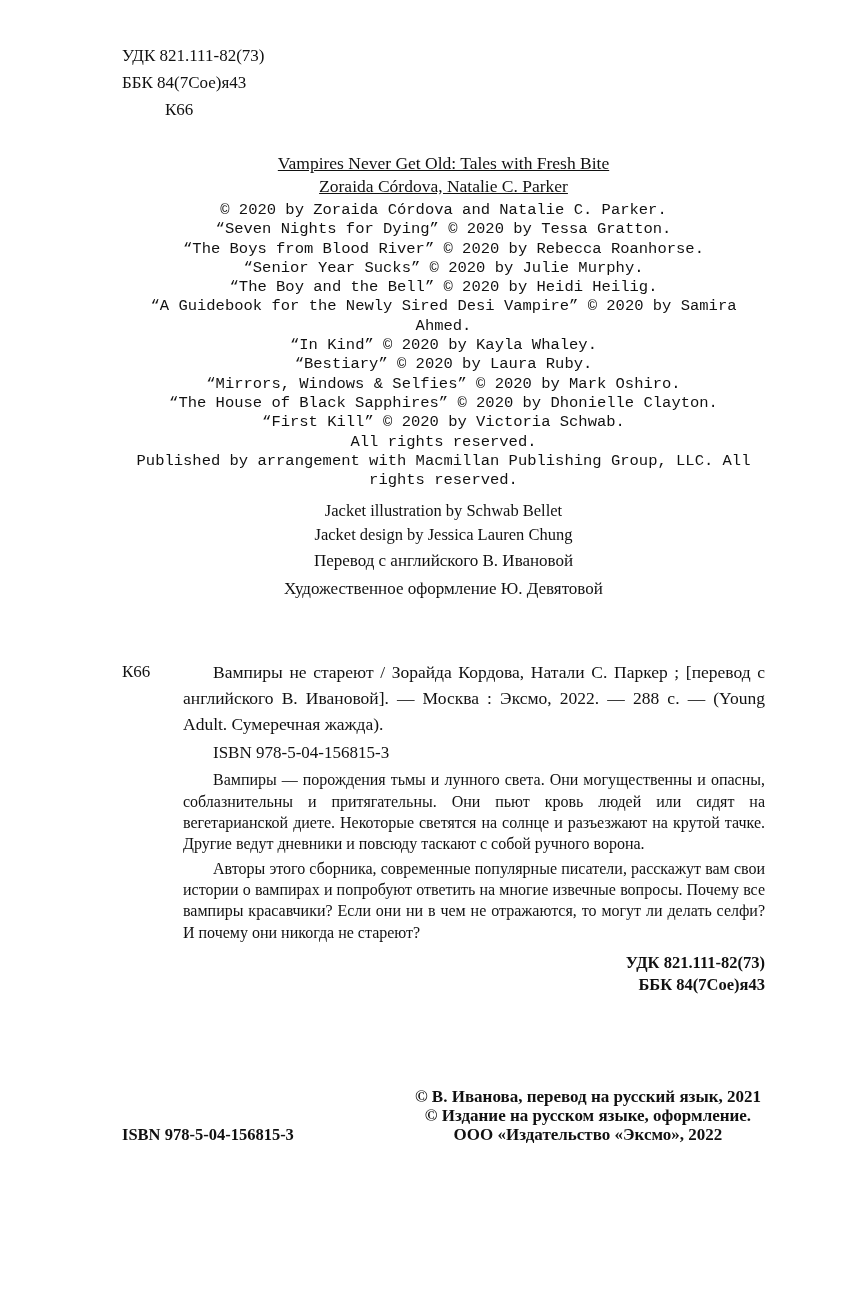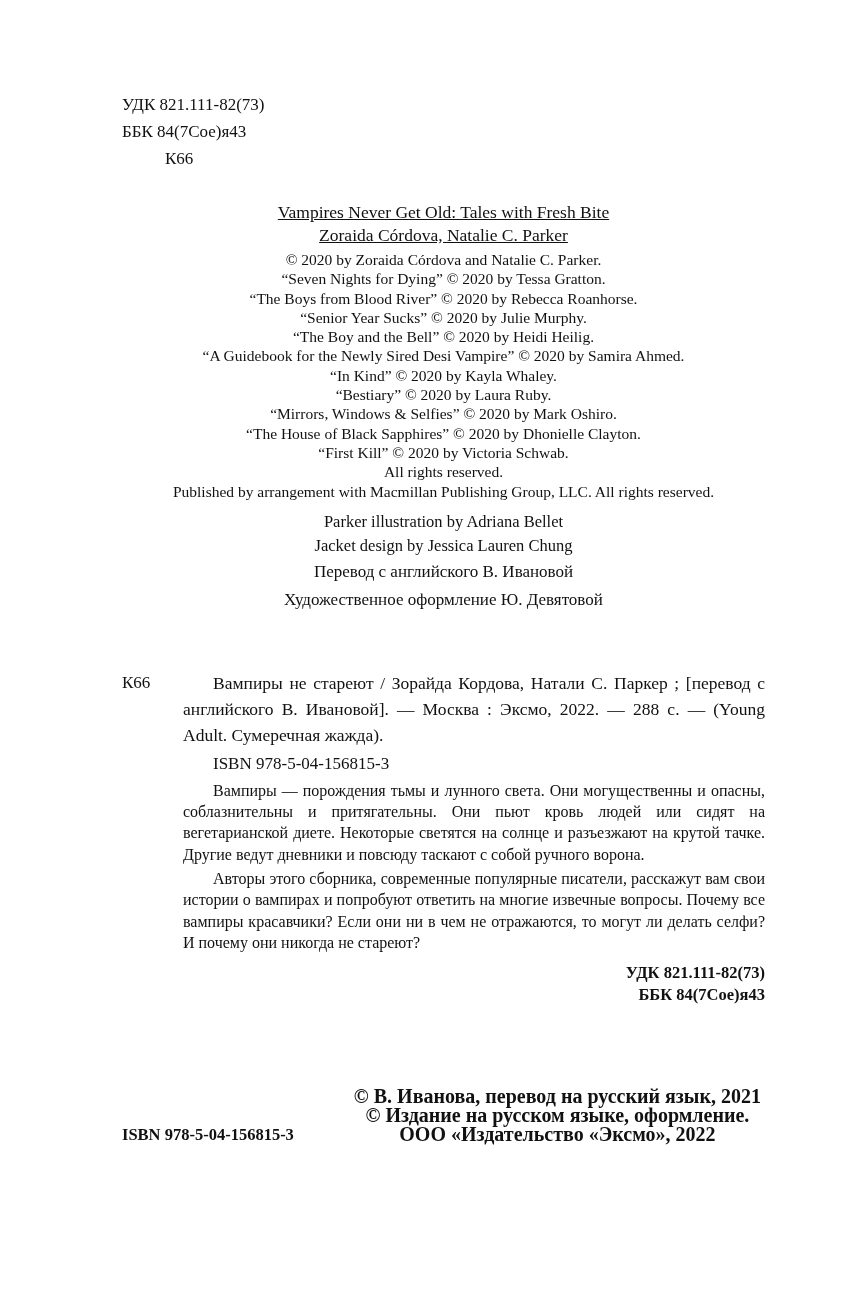--- a/index.html
+++ b/index.html
@@ -7,33 +7,33 @@
     width: 845px;
     height: 1312px;
     background: #ffffff;
     color: #111111;
     font-family: "Liberation Serif", "DejaVu Serif", serif;
   }
   .page {
     position: relative;
     width: 845px;
     height: 1312px;
-    padding: 91px 80px 0 122px;
+    padding: 42px 80px 0 122px;
     box-sizing: border-box;
     overflow: hidden;
   }
 
   
   .top-codes { font-size: 17px; line-height: 27px; }
   .top-codes .author-sign { padding-left: 43px; }
 
   
   .copyright-block { text-align: center; margin-top: 29px; }
   .title-line { font-size: 17.5px; line-height: 23px; text-decoration: underline; }
-  .c-lines { margin-top: 3px; font-size: 15.5px; line-height: 19.3px; }
+  .c-lines { margin-top: 3px; font-size: 15.5px; line-height: 19.3px; font-family: Liberation Mono, monospace; }
 
   
   .credits { text-align: center; margin-top: 9px; }
   .credit-en { font-size: 16.5px; line-height: 24px; }
   .credit-ru { font-size: 17px; line-height: 28px; }
   .credit-ru .name { }
 
   
   .catalog { margin-left: 61px; margin-top: 56px; }
   .catalog-author { font-weight: bold; font-size: 17.5px; line-height: 26px; margin: 0; }
@@ -74,21 +74,21 @@
     left: 122px;
     right: 80px;
     top: 1087px;
     display: flex;
     justify-content: flex-end;
     align-items: flex-end;
   }
   .footer-copy {
     text-align: center;
     font-weight: bold;
-    font-size: 20px;
+    font-size: 17px;
     line-height: 19px;
     margin-right: 4px;
   }
   .footer-isbn {
     position: absolute;
     left: 0;
     bottom: 0;
     font-weight: bold;
     font-size: 16.5px;
     line-height: 19px;
@@ -119,21 +119,21 @@
       <div>“Bestiary” © 2020 by Laura Ruby.</div>
       <div>“Mirrors, Windows &amp; Selfies” © 2020 by Mark Oshiro.</div>
       <div>“The House of Black Sapphires” © 2020 by Dhonielle Clayton.</div>
       <div>“First Kill” © 2020 by Victoria Schwab.</div>
       <div>All rights reserved.</div>
       <div>Published by arrangement with Macmillan Publishing Group, LLC. All rights reserved.</div>
     </div>
   </div>
 
   <div class="credits">
-    <div class="credit-en">Parker illustration by Adriana Bellet</div>
+    <div class="credit-en">Jacket illustration by Schwab Bellet</div>
     <div class="credit-en">Jacket design by Jessica Lauren Chung</div>
     <div class="credit-ru">
       <span>Перевод с английского</span>
       <span class="name">В. Ивановой</span>
     </div>
     <div class="credit-ru">
       <span>Художественное оформление</span>
       <span class="name">Ю. Девятовой</span>
     </div>
   </div>

